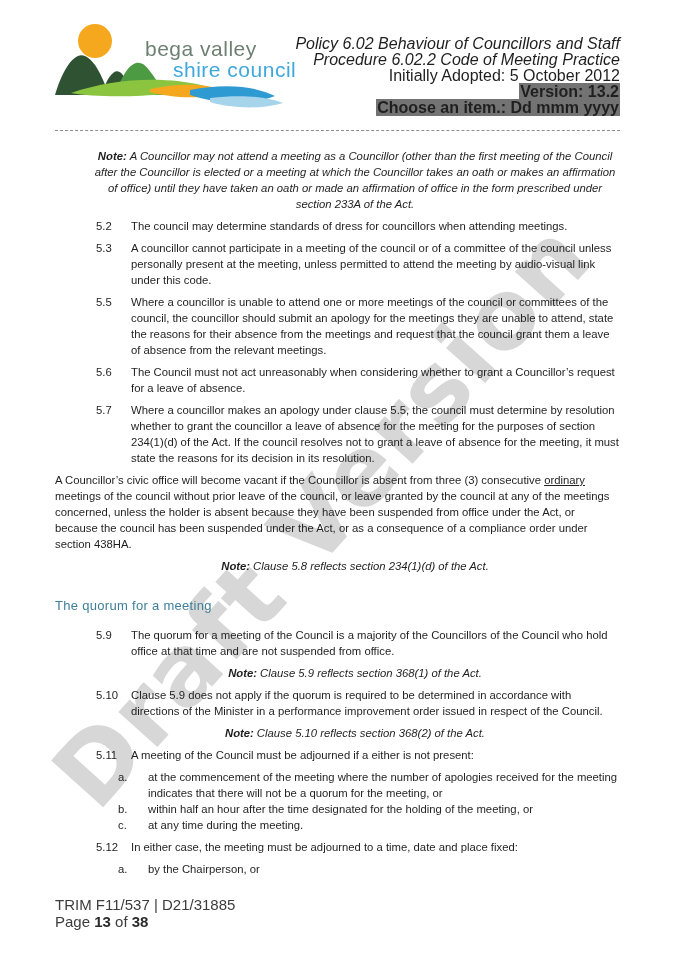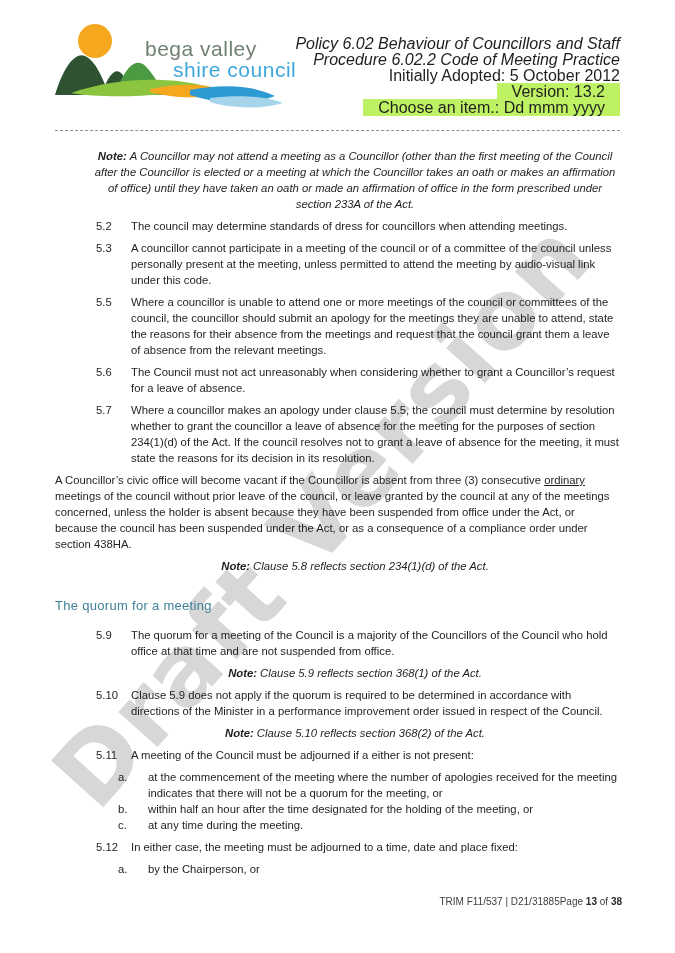--- a/index.html
+++ b/index.html
@@ -15,21 +15,21 @@
   .page-header{
     position:relative;z-index:1;
     display:flex;justify-content:space-between;align-items:flex-start;
     padding:23px 45px 0 55px;height:99px;
   }
   .logo{width:240px;}
   .logo svg{display:block;width:240px;height:92px;}
   .header-meta{text-align:right;padding-top:13px;}
   .meta-line{font-size:16px;line-height:16px;color:#1f1f1f;}
   .meta-line.italic{font-style:italic;}
-  .hl{background:#bef264;padding:0 15px;}
+  .hl{background:#737373;padding:0 1px;font-weight:bold;}
   .divider{margin:8px 45px 0 55px;border-top:1.5px dashed #8f8f8f;height:0;}
   
   .watermark{
     position:absolute;left:322px;top:515px;z-index:0;
     transform:translate(-50%,-50%) rotate(-48deg);
     font-family:"DejaVu Sans",sans-serif;
     font-weight:700;font-size:96px;color:#d7d7d7;
     white-space:nowrap;letter-spacing:2px;user-select:none;
   }
   
@@ -45,22 +45,22 @@
   .subitem + .subitem{margin-top:0;}
   .snum{width:30px;flex:none;}
   .u{text-decoration:underline;}
   .section-heading{
     font-size:13px;font-weight:400;letter-spacing:.3px;
     color:#3E7F98;margin:20px 0 9px 0;line-height:24px;
   }
   
   .page-footer{
     position:absolute;z-index:1;left:55px;right:43px;top:896px;
-    display:flex;justify-content:flex-end;
-    font-size:10px;color:#3d3d3d;
+    display:flex;justify-content:space-between;
+    font-size:15px;color:#3d3d3d;flex-direction:column;
   }
   .page-footer b{color:#2b2b2b;}
 </style>
 </head>
 <body>
 
 <div class="page">
 
   <header class="page-header">
     <div class="logo">

